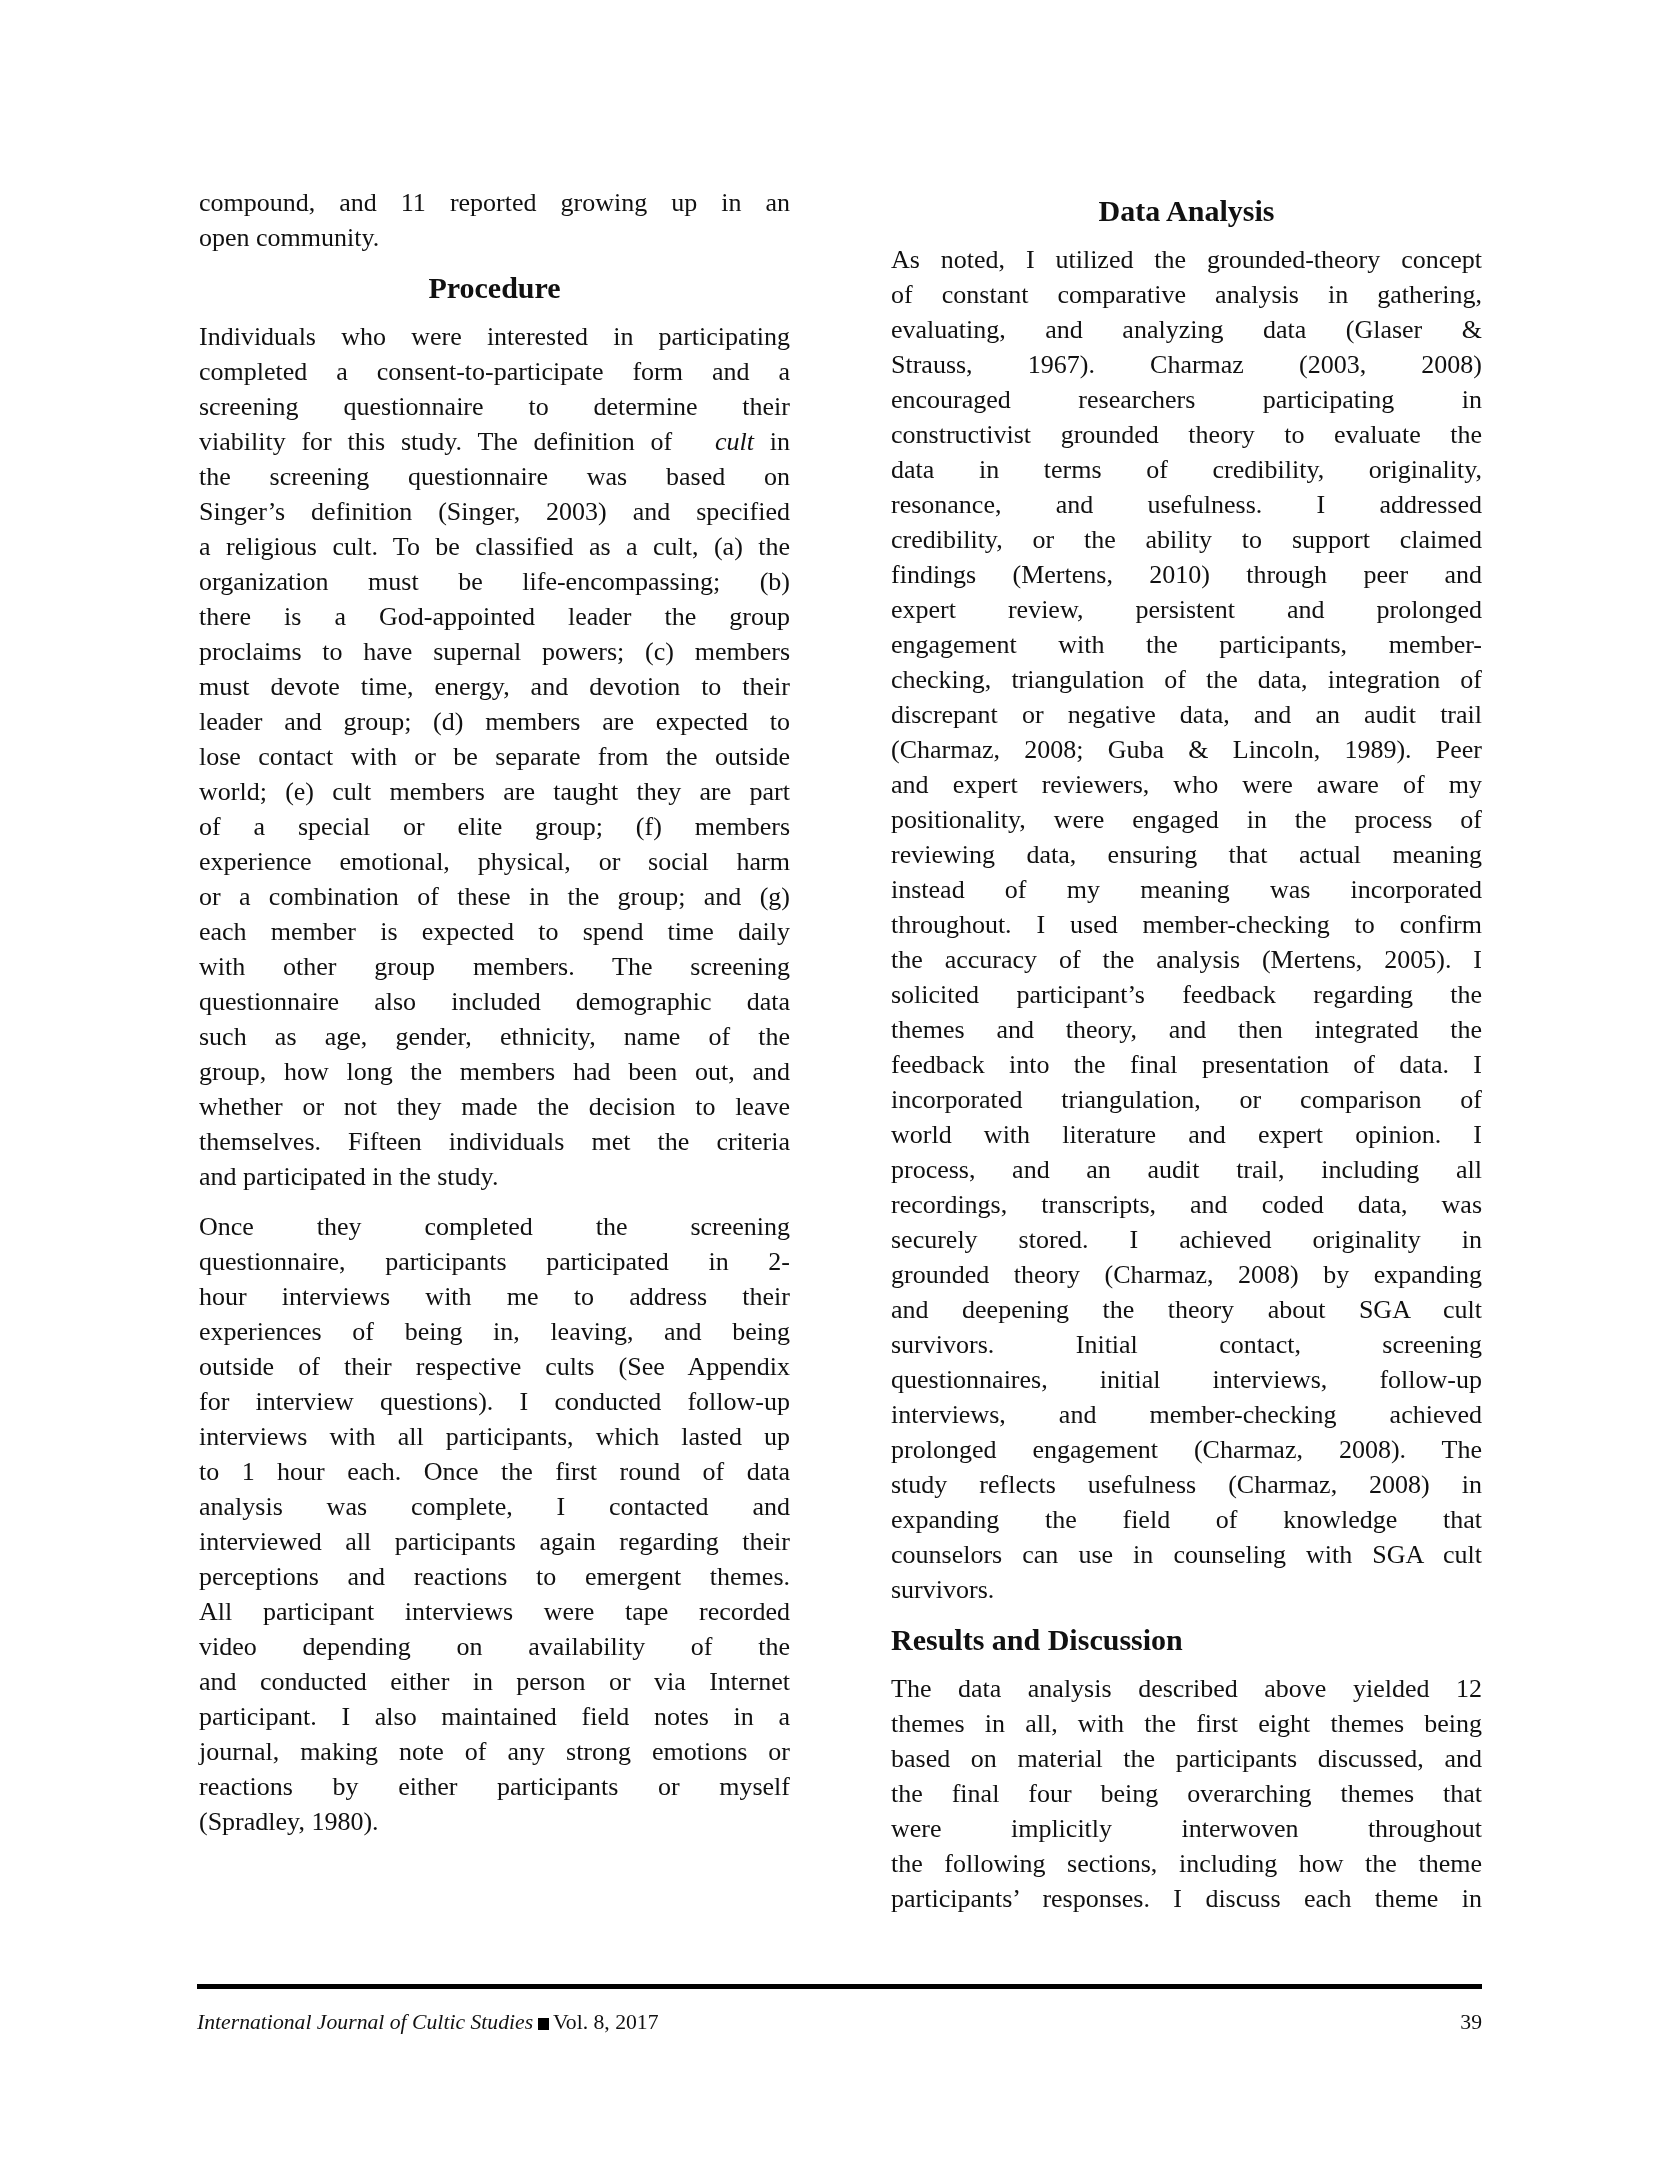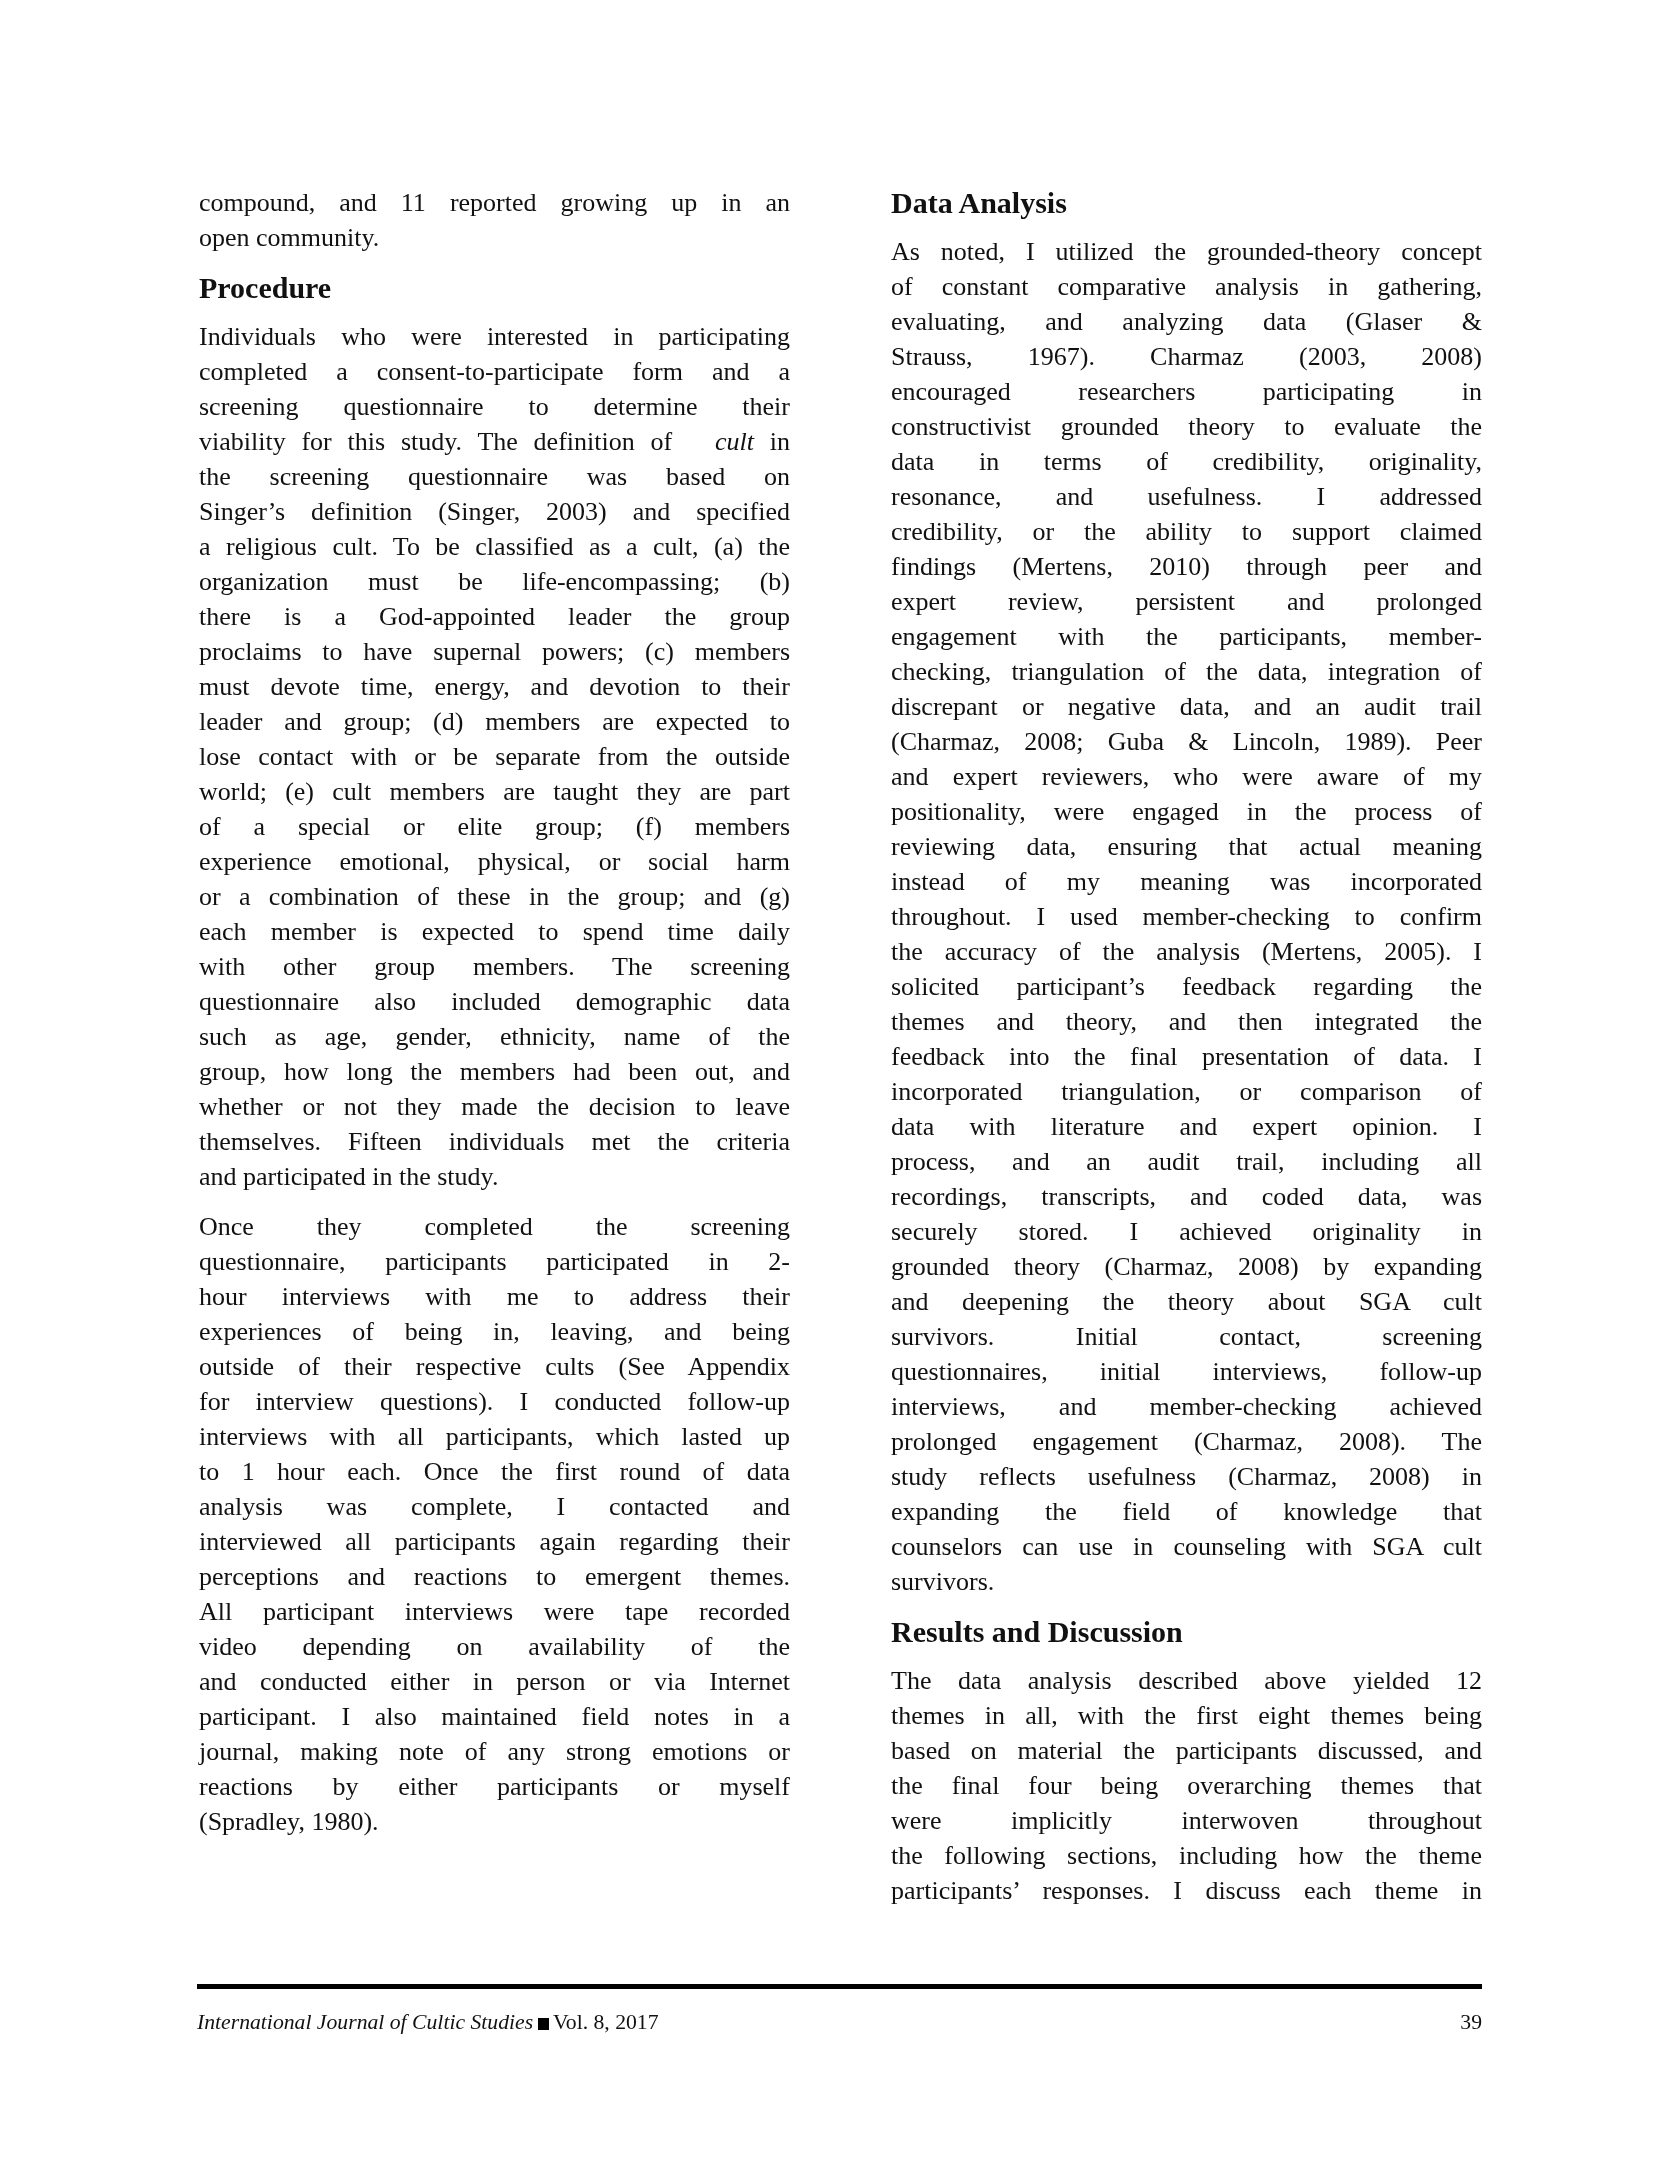--- a/index.html
+++ b/index.html
@@ -6,21 +6,21 @@
   body { width: 1680px; height: 2174px; position: relative; overflow: hidden;
          font-family: "Liberation Serif", "DejaVu Serif", serif; color: #111; }
   .col { position: absolute; top: 185px; width: 591px; }
   .col.left { left: 199px; }
   .col.right { left: 891px; }
   .line { display: block; font-size: 26px; line-height: 35px; height: 35px;
           white-space: nowrap; text-align: justify; text-align-last: justify; }
   .line.last { text-align-last: left; }
   .para { margin-bottom: 15px; }
   .heading { font-weight: bold; font-size: 30px; line-height: 36px; margin: 7.5px 0 13px 0; }
-  .heading.first { margin-top: 0; }
+  .heading.first { margin-top: 8px; text-align: center; }
   em { font-style: italic; margin-left: 27px; }
   .rule { position: absolute; left: 197px; top: 1984px; width: 1285px; height: 4.7px; background: #000; }
   .footer { position: absolute; top: 2008px; left: 197px; width: 1285px; font-size: 21.7px; line-height: 28px; }
   .footer .journal { font-style: italic; }
   .footer .page { position: absolute; right: 0; top: 0; }
   .square { display: inline-block; width: 11.3px; height: 12.2px; background: #000; margin: 0 3.8px 0 4.7px; vertical-align: -0.9px; }
 </style>
 </head>
 <body>
 
@@ -100,21 +100,21 @@
       <span class="line">and expert reviewers, who were aware of my</span>
       <span class="line">positionality, were engaged in the process of</span>
       <span class="line">reviewing data, ensuring that actual meaning</span>
       <span class="line">instead of my meaning was incorporated</span>
       <span class="line">throughout. I used member-checking to confirm</span>
       <span class="line">the accuracy of the analysis (Mertens, 2005). I</span>
       <span class="line">solicited participant’s feedback regarding the</span>
       <span class="line">themes and theory, and then integrated the</span>
       <span class="line">feedback into the final presentation of data. I</span>
       <span class="line">incorporated triangulation, or comparison of</span>
-      <span class="line">data with literature and expert opinion. I</span>
+      <span class="line">world with literature and expert opinion. I</span>
       <span class="line">process, and an audit trail, including all</span>
       <span class="line">recordings, transcripts, and coded data, was</span>
       <span class="line">securely stored. I achieved originality in</span>
       <span class="line">grounded theory (Charmaz, 2008) by expanding</span>
       <span class="line">and deepening the theory about SGA cult</span>
       <span class="line">survivors. Initial contact, screening</span>
       <span class="line">questionnaires, initial interviews, follow-up</span>
       <span class="line">interviews, and member-checking achieved</span>
       <span class="line">prolonged engagement (Charmaz, 2008). The</span>
       <span class="line">study reflects usefulness (Charmaz, 2008) in</span>

